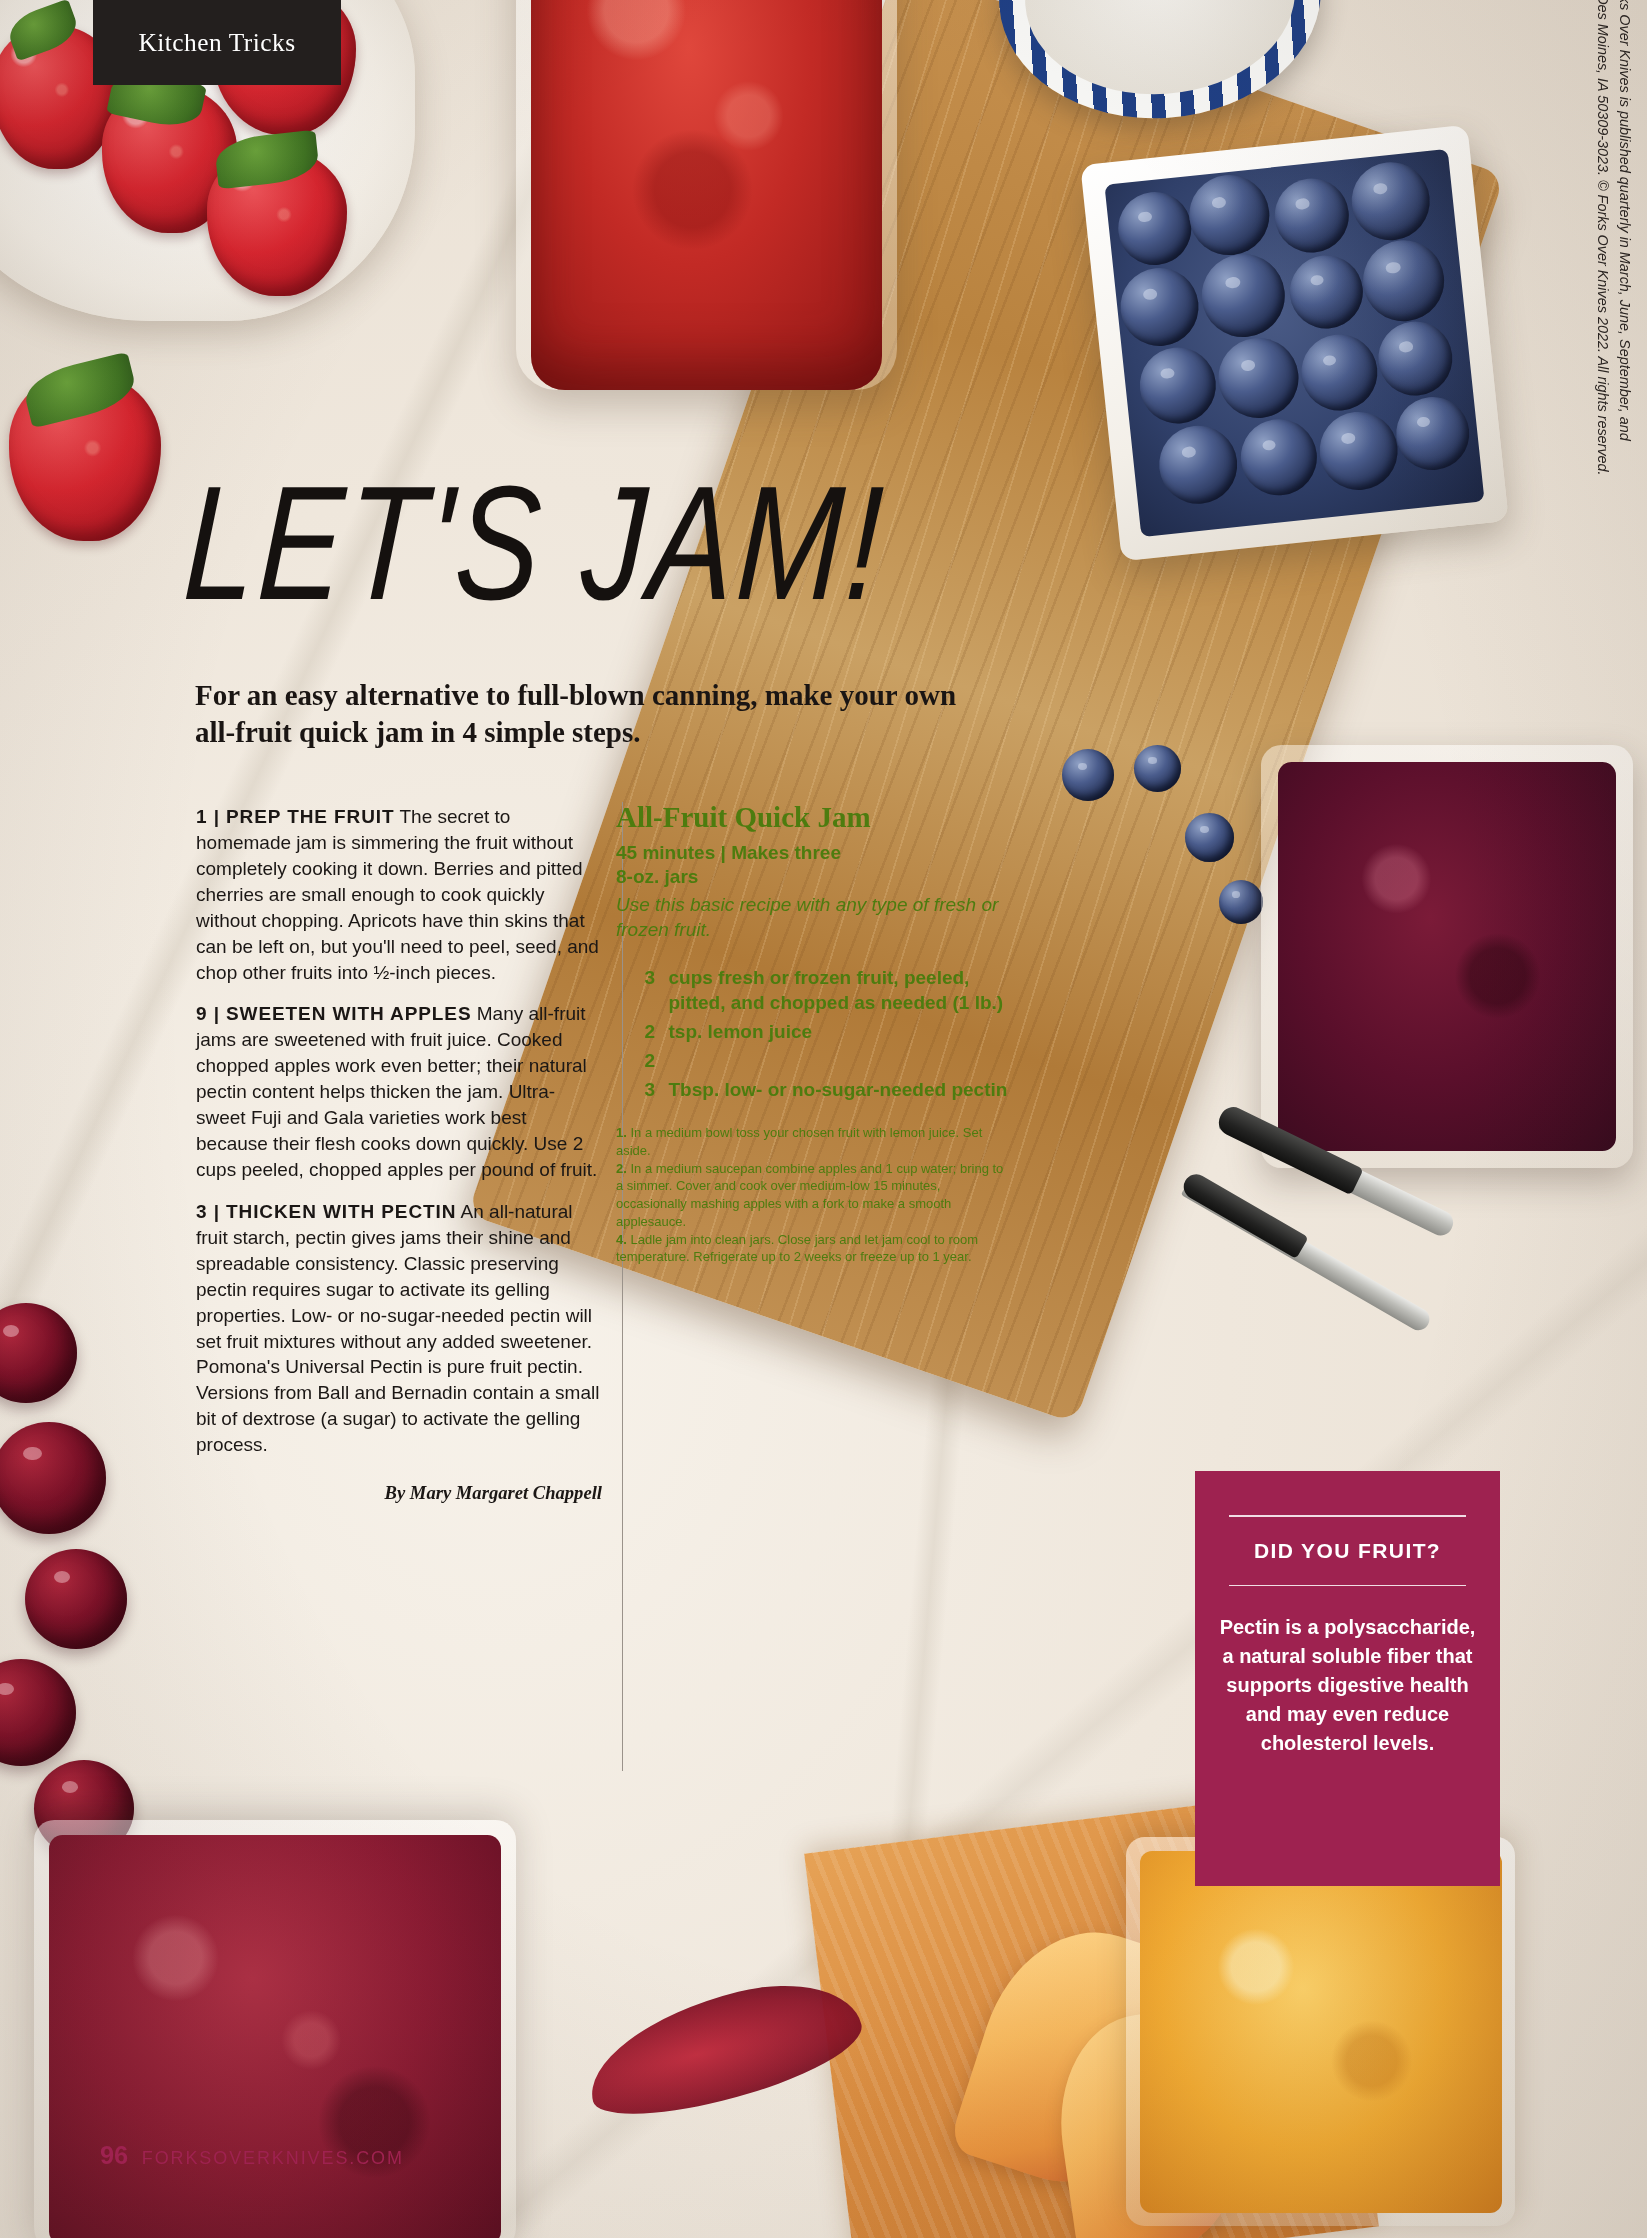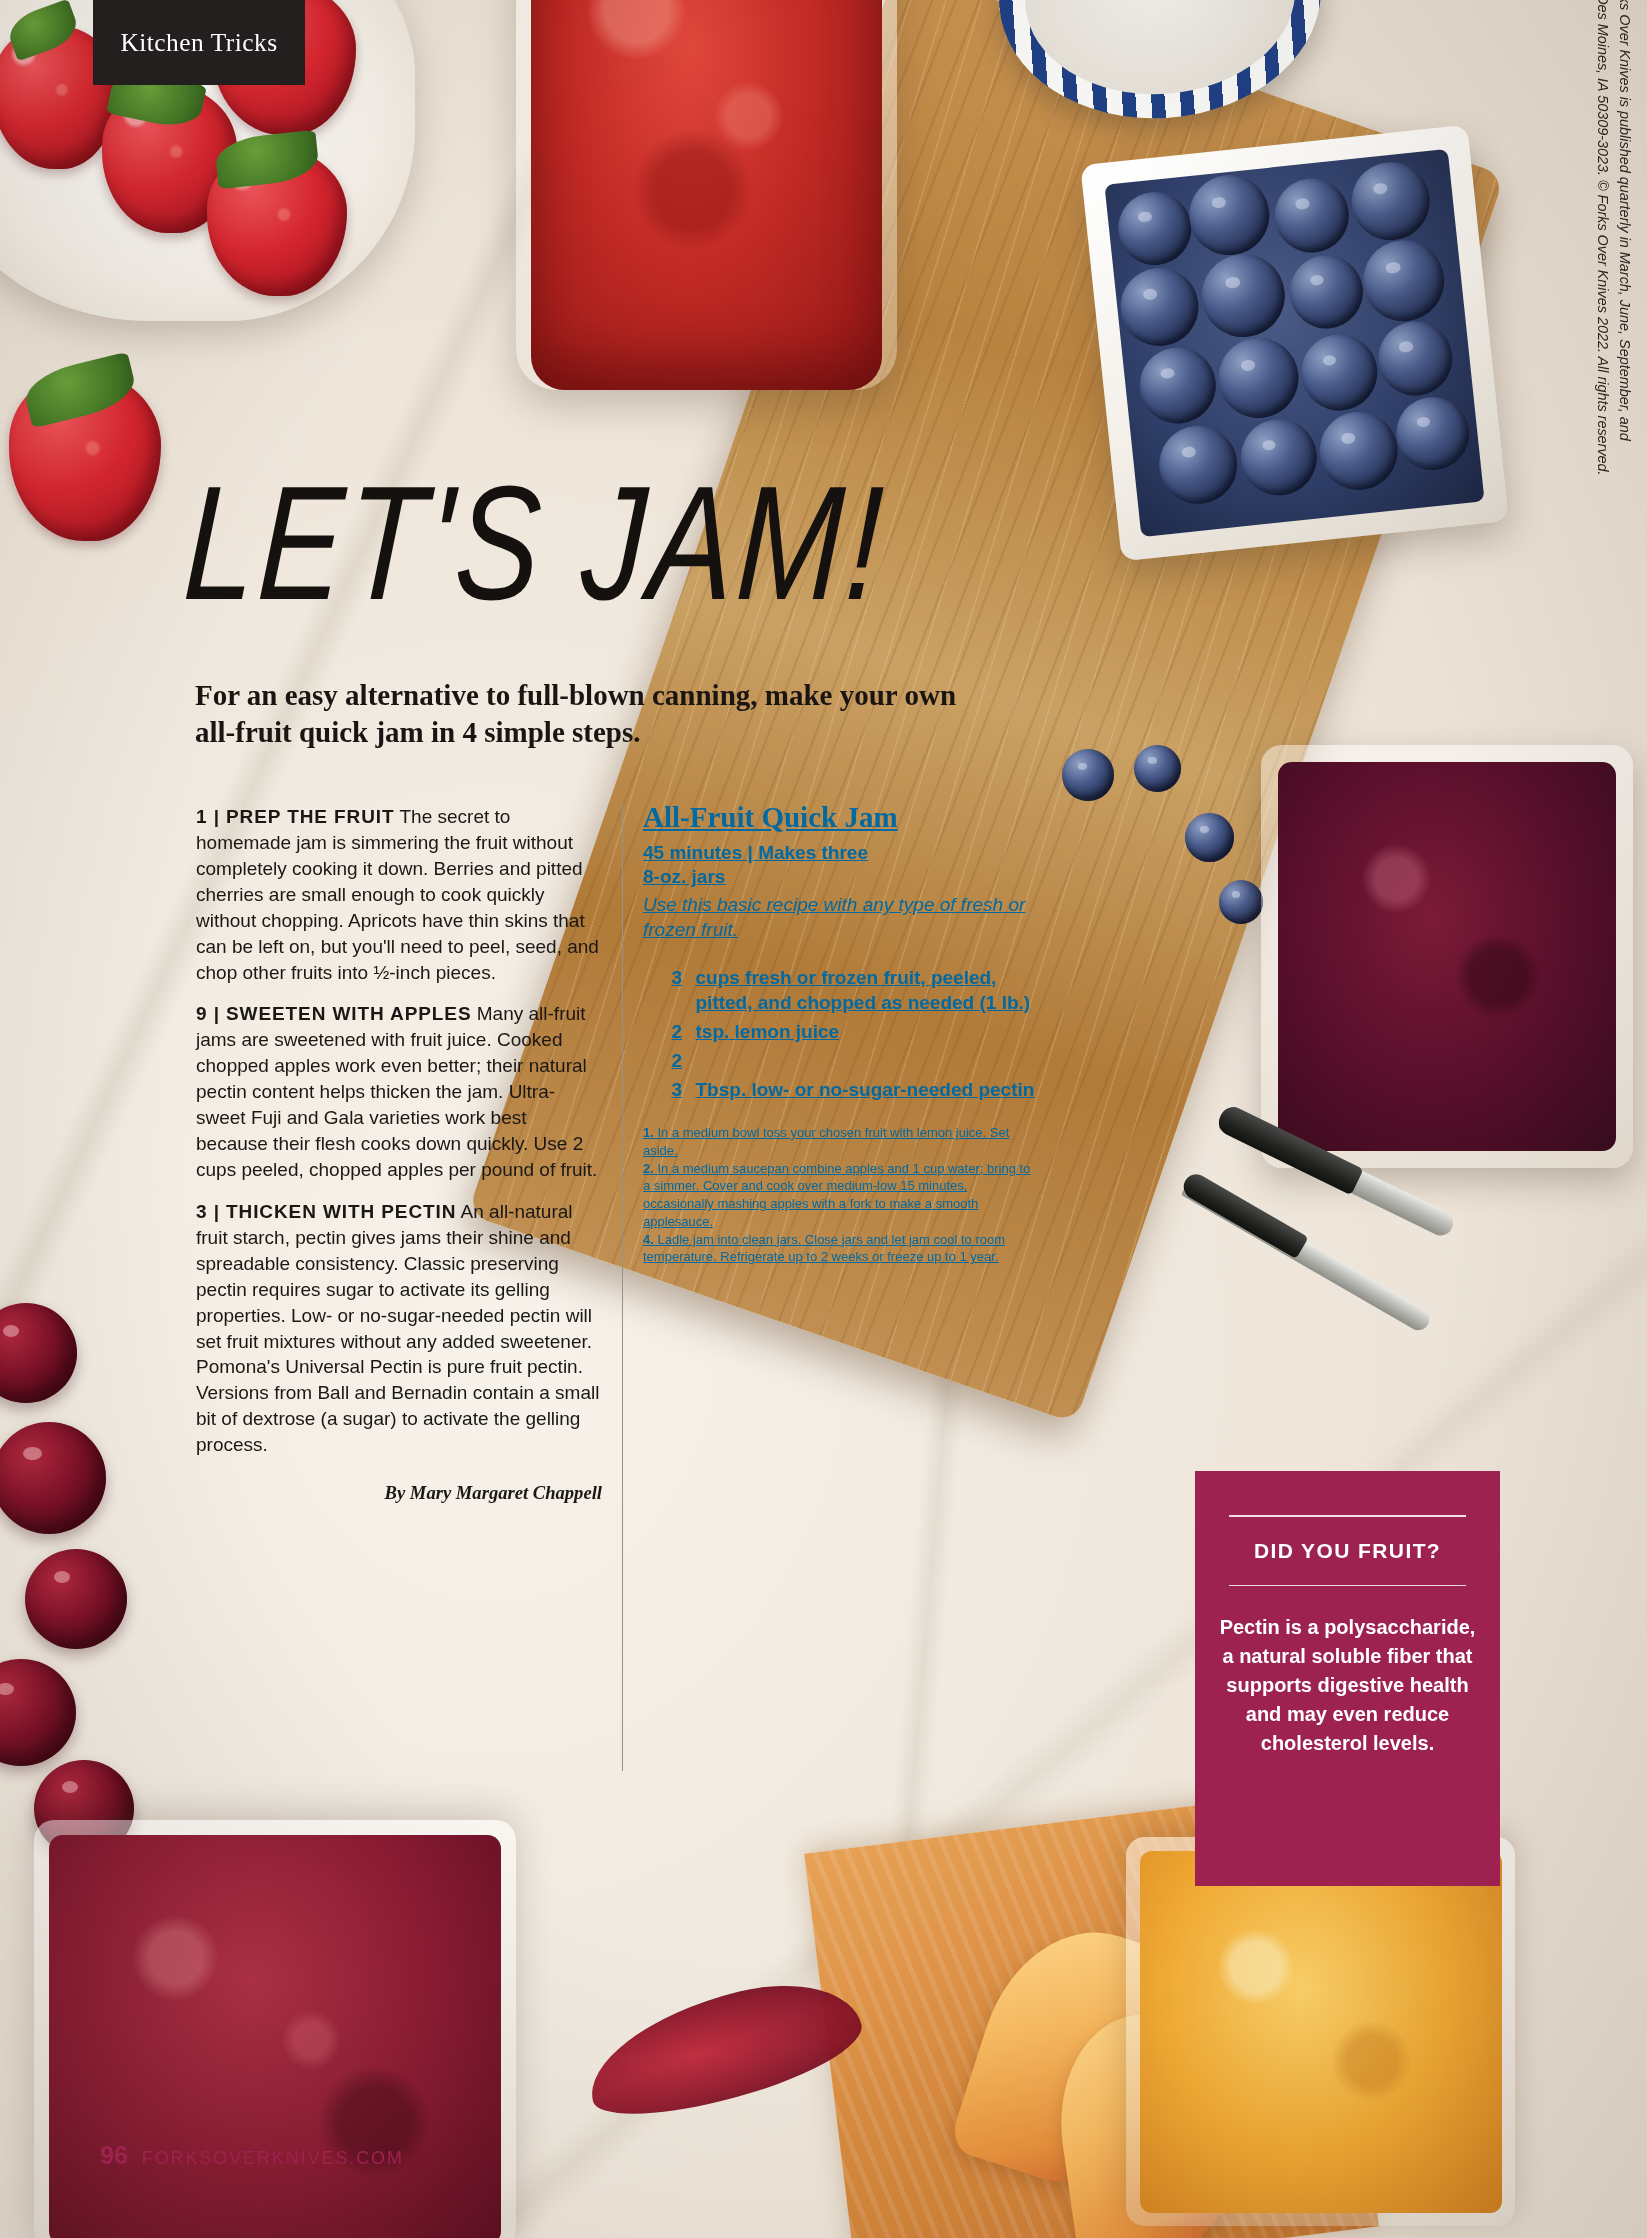--- a/index.html
+++ b/index.html
@@ -309,21 +309,21 @@
     position: absolute;
     inset: 0;
     background: radial-gradient(ellipse at 50% 45%, rgba(0,0,0,0) 55%, rgba(60,45,30,0.12) 100%);
     pointer-events: none;
   }
 
   
   .kicker {
     position: absolute;
     left: 93px; top: 0;
-    width: 212px; height: 85px;
+    width: 248px; height: 85px;
     background: #231f1e;
     display: flex; align-items: center; justify-content: center;
   }
   .kicker span {
     color: #ffffff;
     font-family: "Liberation Serif", serif;
     font-size: 25.4px;
     letter-spacing: 0.5px;
   }
 
@@ -376,24 +376,23 @@
 
   .divider {
     position: absolute;
     left: 622px; top: 802px;
     width: 0.8px; height: 969px;
     background: #9a928a;
   }
 
   .col-right {
     position: absolute;
-    left: 643px; top: 802px;
+    left: 616px; top: 802px;
     width: 398px;
-    color: #0369a1;
-    text-decoration: underline;
+    color: #4d7c0f;
   }
   .recipe-title {
     font-family: "Liberation Serif", serif;
     font-weight: 700;
     font-size: 29px;
     line-height: 1.1;
     margin: 0 0 6.8px 0;
   }
   .recipe-meta {
     font-size: 19px;

